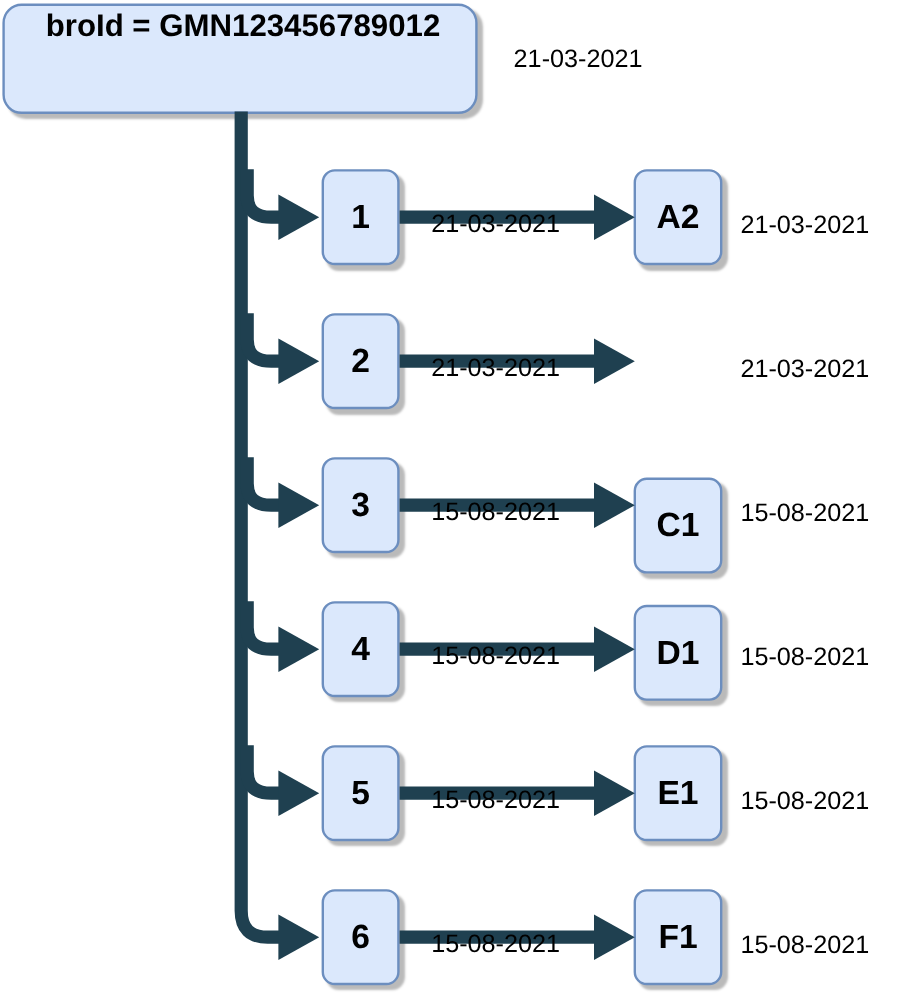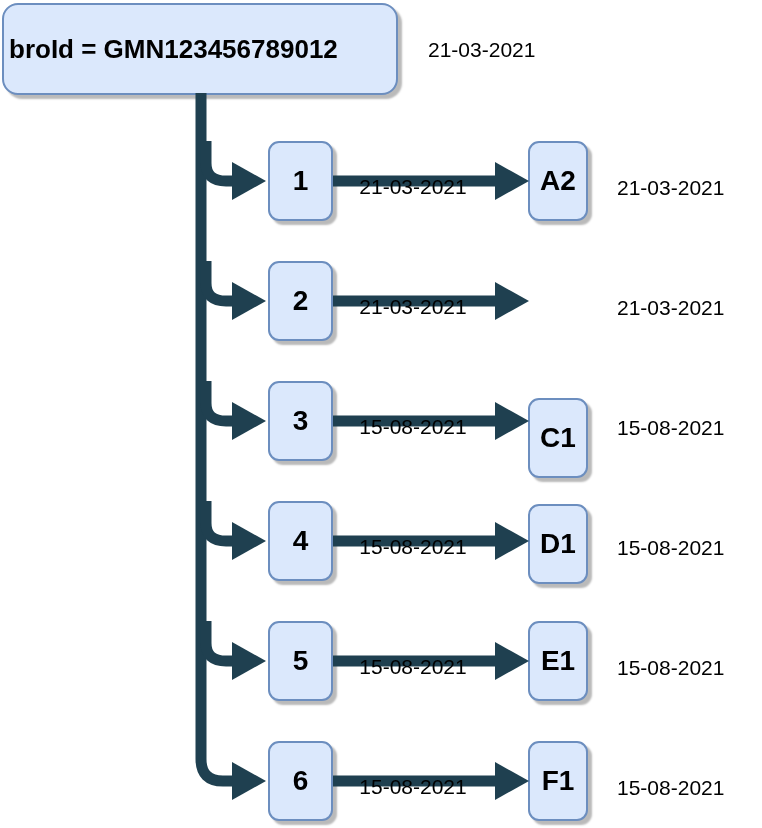--- a/index.html
+++ b/index.html
@@ -21,21 +21,21 @@
   .root-node {
     position: absolute;
     left: 2px; top: 3px;
     width: 396px; height: 92px;
     box-sizing: border-box;
     background: #dbe8fc;
     border: 2px solid #6c8ebf;
     border-radius: 16px;
     box-shadow: 4px 4px 2px #bababa;
     display: flex;
-    flex-direction: column;
+    flex-direction: row;
     justify-content: center;
     padding-left: 5px;
     z-index: 2;
     font-size: 26px;
     font-weight: bold;
     color: #000000;
     line-height: 32px;
     white-space: nowrap;
   }
   .node {
@@ -47,21 +47,21 @@
     box-shadow: 4px 4px 2px #bababa;
     display: flex;
     align-items: center;
     justify-content: center;
     font-size: 28px;
     font-weight: bold;
     color: #000000;
     z-index: 2;
   }
   .node.num  { left: 268px; width: 65px; height: 80px; }
-  .node.tgt  { left: 528px; width: 60px; height: 80px; }
+  .node.tgt  { left: 528px; width: 74px; height: 80px; }
   .date {
     position: absolute;
     font-size: 21px;
     color: #000000;
     z-index: 4;
     white-space: nowrap;
     margin-top: 28px;
   }
   .edge-date { left: 333px; width: 160px; text-align: center; }
   .right-date { left: 617px; }

